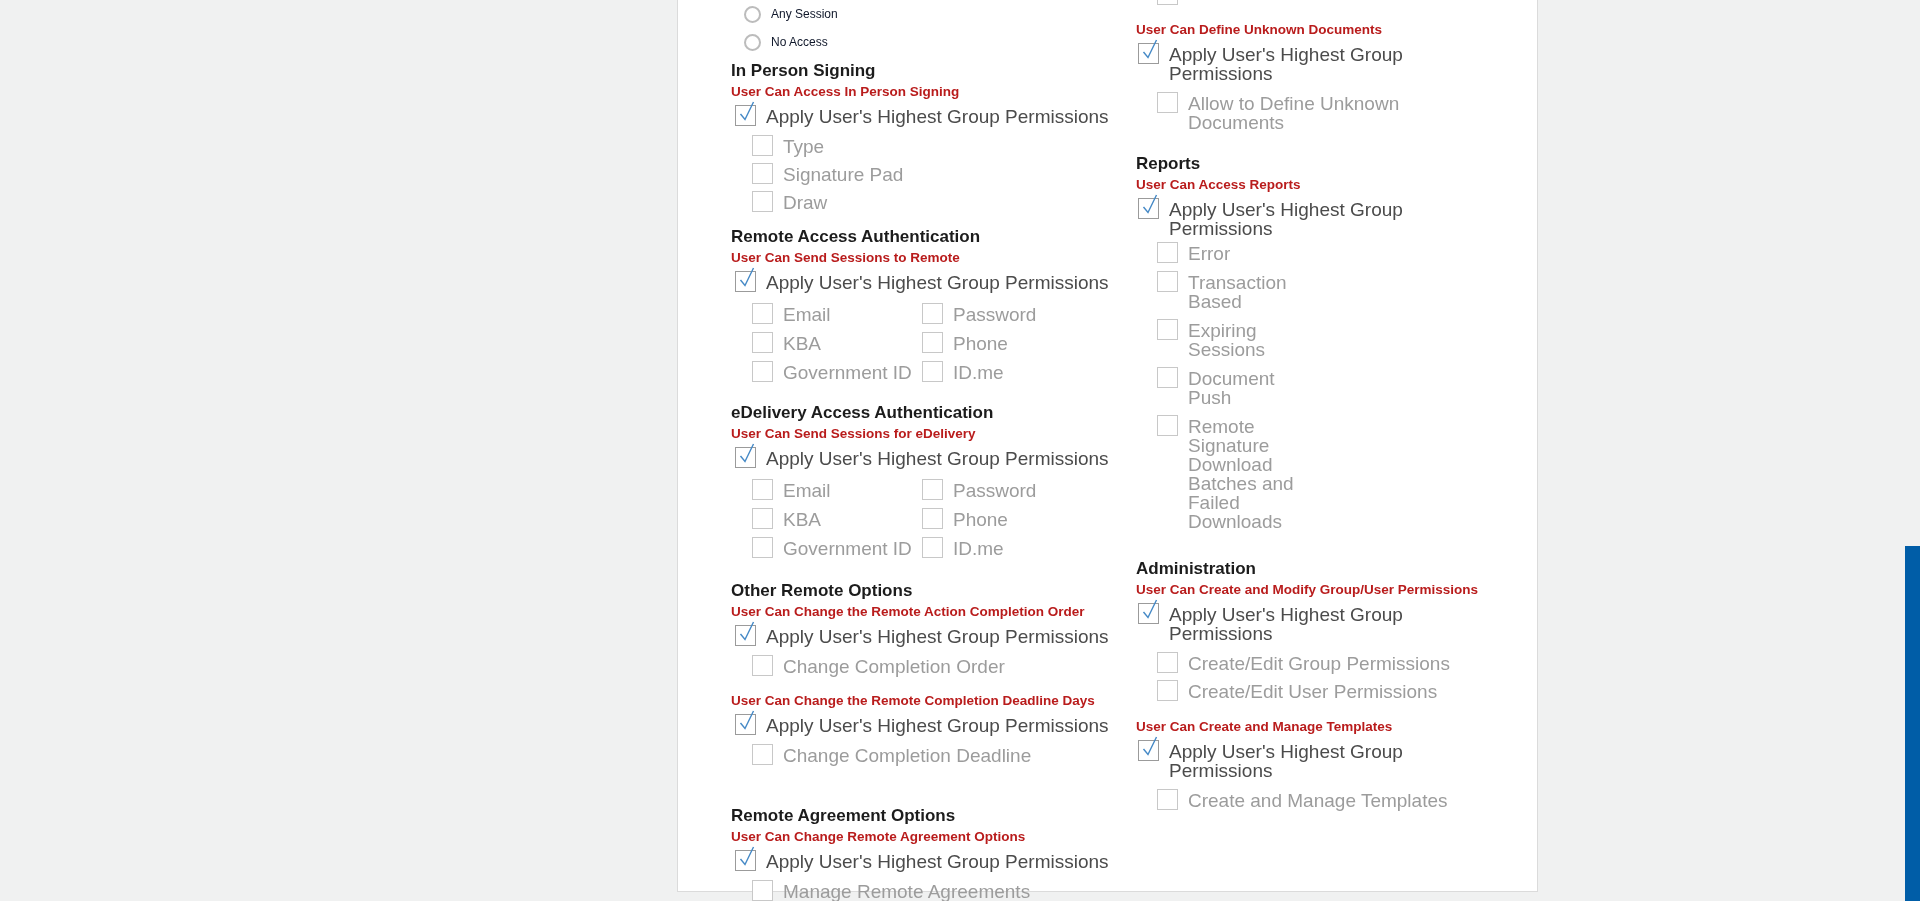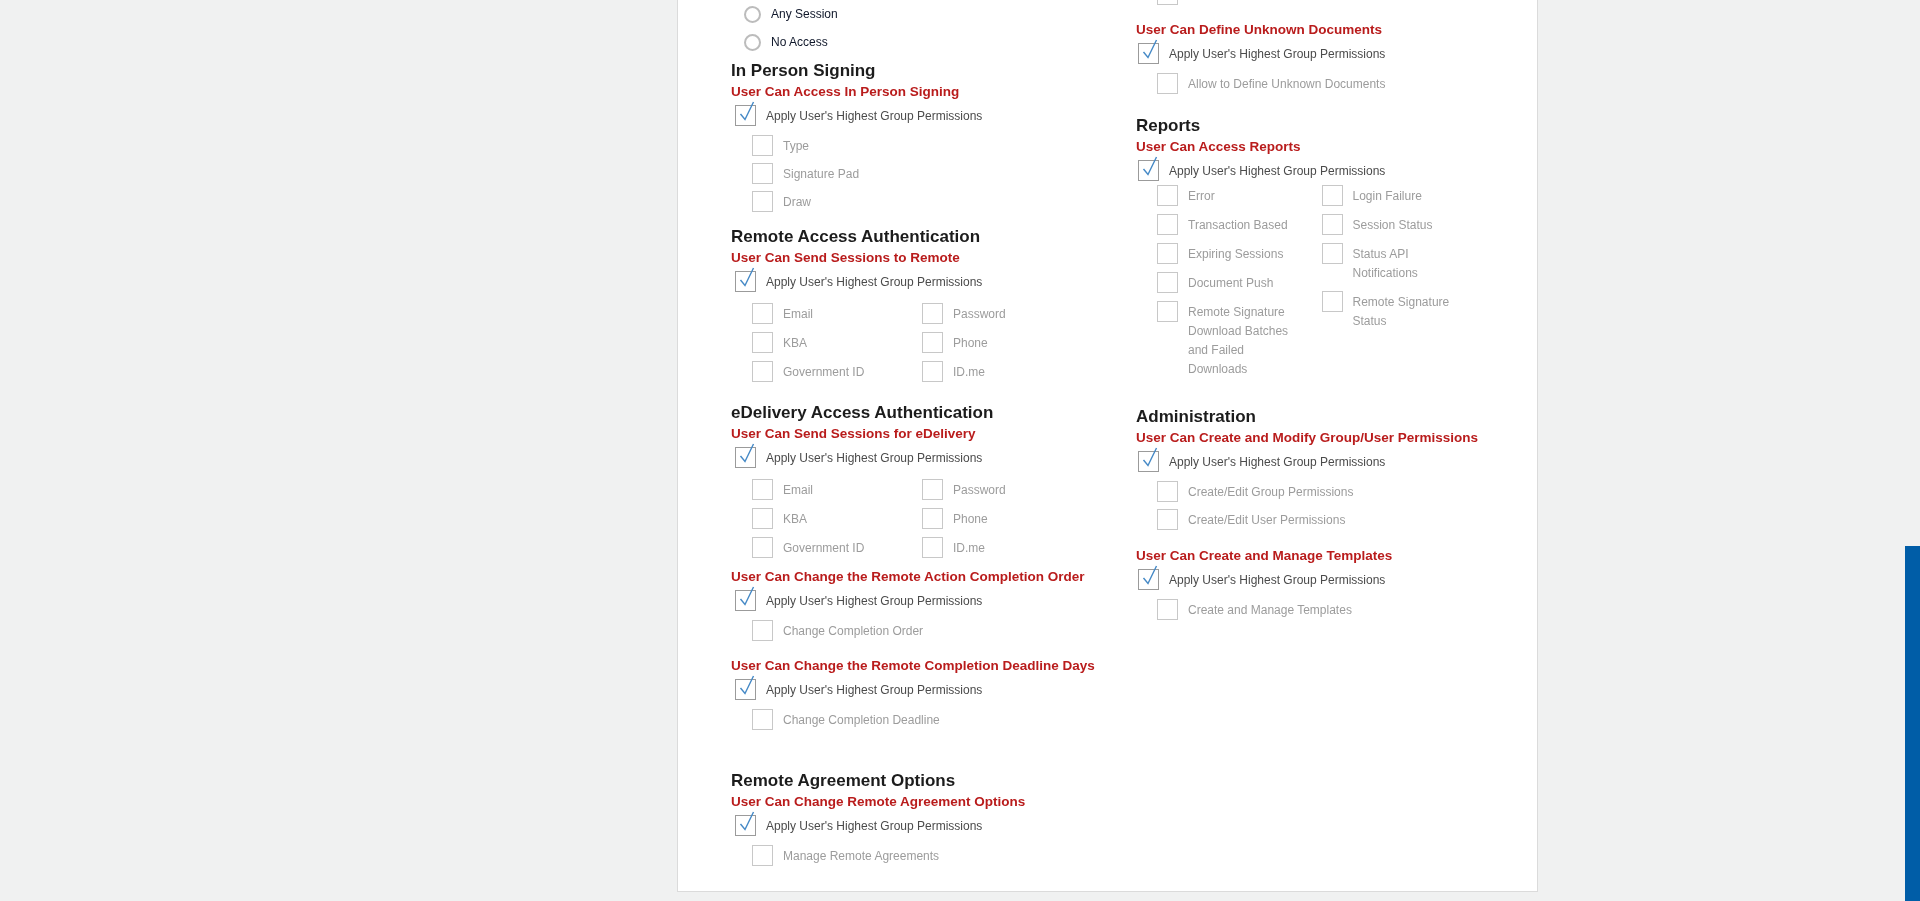--- a/index.html
+++ b/index.html
@@ -13,21 +13,21 @@
   .h2 { font-size:17px; line-height:20px; font-weight:bold; color:#1c1c1c; }
   .h3 { font-size:13.5px; line-height:16px; font-weight:bold; color:#b91c1c; margin-top:3px; }
   .row { display:flex; align-items:flex-start; }
   .cb { position:relative; width:21px; height:21px; background:#fff;
     border:1px solid #c8c8c8; flex:0 0 auto; }
   .cb.checked { border-color:#9b9b9b; }
   .cb svg { display:none; position:absolute; left:1px; top:-2px; overflow:visible; }
   .cb.checked svg { display:block; }
   .radio { width:17px; height:17px; border:2px solid #bcbcbc; border-radius:50%;
     background:#fff; flex:0 0 auto; }
-  .label { margin-left:10px; font-size:12px; line-height:19px; padding-top:2px; }
+  .label { margin-left:10px; font-size:19px; line-height:19px; padding-top:2px; }
   .lbl-dark { color:#4b4b4b; }
   .lbl-gray { color:#9c9c9c; }
   .lbl-radio { color:#0f172a; font-size:12px; line-height:17px; padding-top:1px; }
   .apply { margin-top:5px; margin-left:4px; }
   .subs { margin-top:9px; margin-left:21px; }
   .subs .row { margin-bottom:7px; }
   .grid { display:flex; margin-top:11px; margin-left:21px; }
   .gcol { width:170px; }
   .gcol .row { margin-bottom:8px; }
   .rgrid { display:flex; margin-top:4px; margin-left:21px; }
@@ -162,20 +162,21 @@
         <span class="cb"></span>
         <span class="label lbl-gray">Phone</span>
       </div>
       <div class="row">
         <span class="cb"></span>
         <span class="label lbl-gray">ID.me</span>
       </div>
     </div>
   </div>
 
+  <div class="h2 mt-h2-oro">Other Remote Options</div>
   <div class="h3">User Can Change the Remote Action Completion Order</div>
   <div class="row apply">
     <span class="cb checked">
       <svg width="20" height="20" viewBox="0 0 20 20">
           <polyline points="3.5,10 8,15.5 16.5,-2" fill="none" stroke-width="1.4" stroke="#4589c6"></polyline>
         </svg>
     </span>
     <span class="label lbl-dark">Apply User's Highest Group Permissions</span>
   </div>
   <div class="subs">
@@ -263,38 +264,20 @@
       </div>
       <div class="row">
         <span class="cb"></span>
         <span class="label lbl-gray">Document Push</span>
       </div>
       <div class="row">
         <span class="cb"></span>
         <span class="label lbl-gray">Remote Signature Download Batches and Failed Downloads</span>
       </div>
     </div>
-    <div class="gcol">
-      <div class="row">
-        <span class="cb"></span>
-        <span class="label lbl-gray">Login Failure</span>
-      </div>
-      <div class="row">
-        <span class="cb"></span>
-        <span class="label lbl-gray">Session Status</span>
-      </div>
-      <div class="row">
-        <span class="cb"></span>
-        <span class="label lbl-gray">Status API Notifications</span>
-      </div>
-      <div class="row">
-        <span class="cb"></span>
-        <span class="label lbl-gray">Remote Signature Status</span>
-      </div>
-    </div>
   </div>
 
   <div class="h2 mt-h2-adm">Administration</div>
   <div class="h3">User Can Create and Modify Group/User Permissions</div>
   <div class="row apply" style="margin-left:2px">
     <span class="cb checked">
       <svg width="20" height="20" viewBox="0 0 20 20">
           <polyline points="3.5,10 8,15.5 16.5,-2" fill="none" stroke-width="1.4" stroke="#4589c6"></polyline>
         </svg>
     </span>

